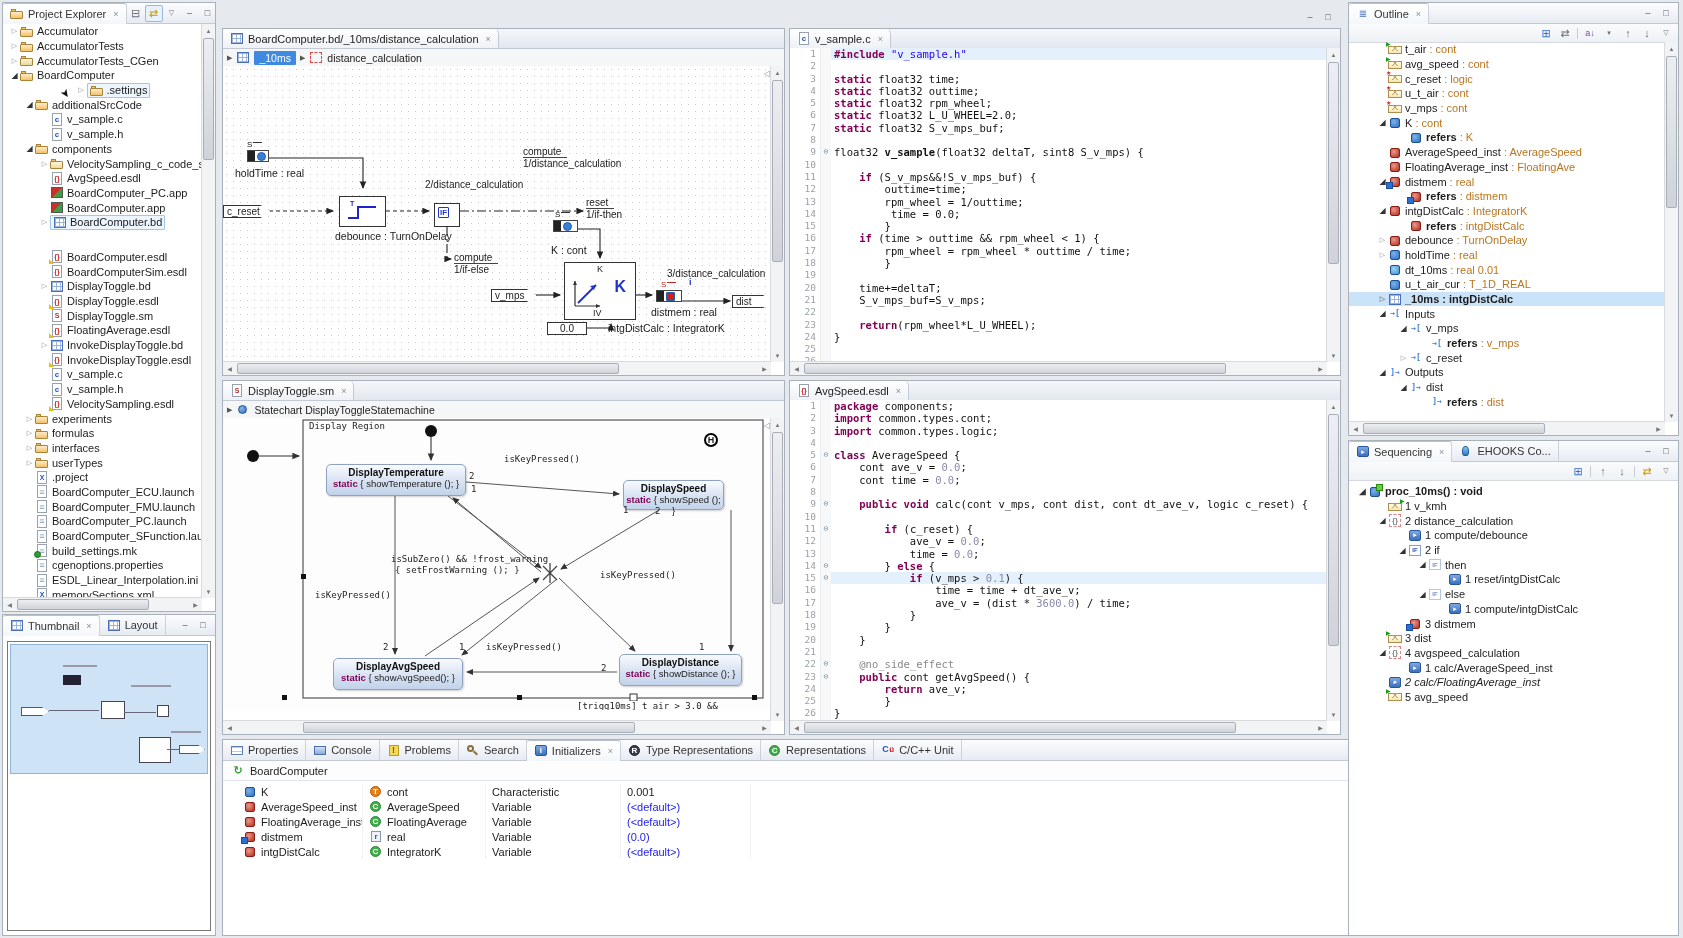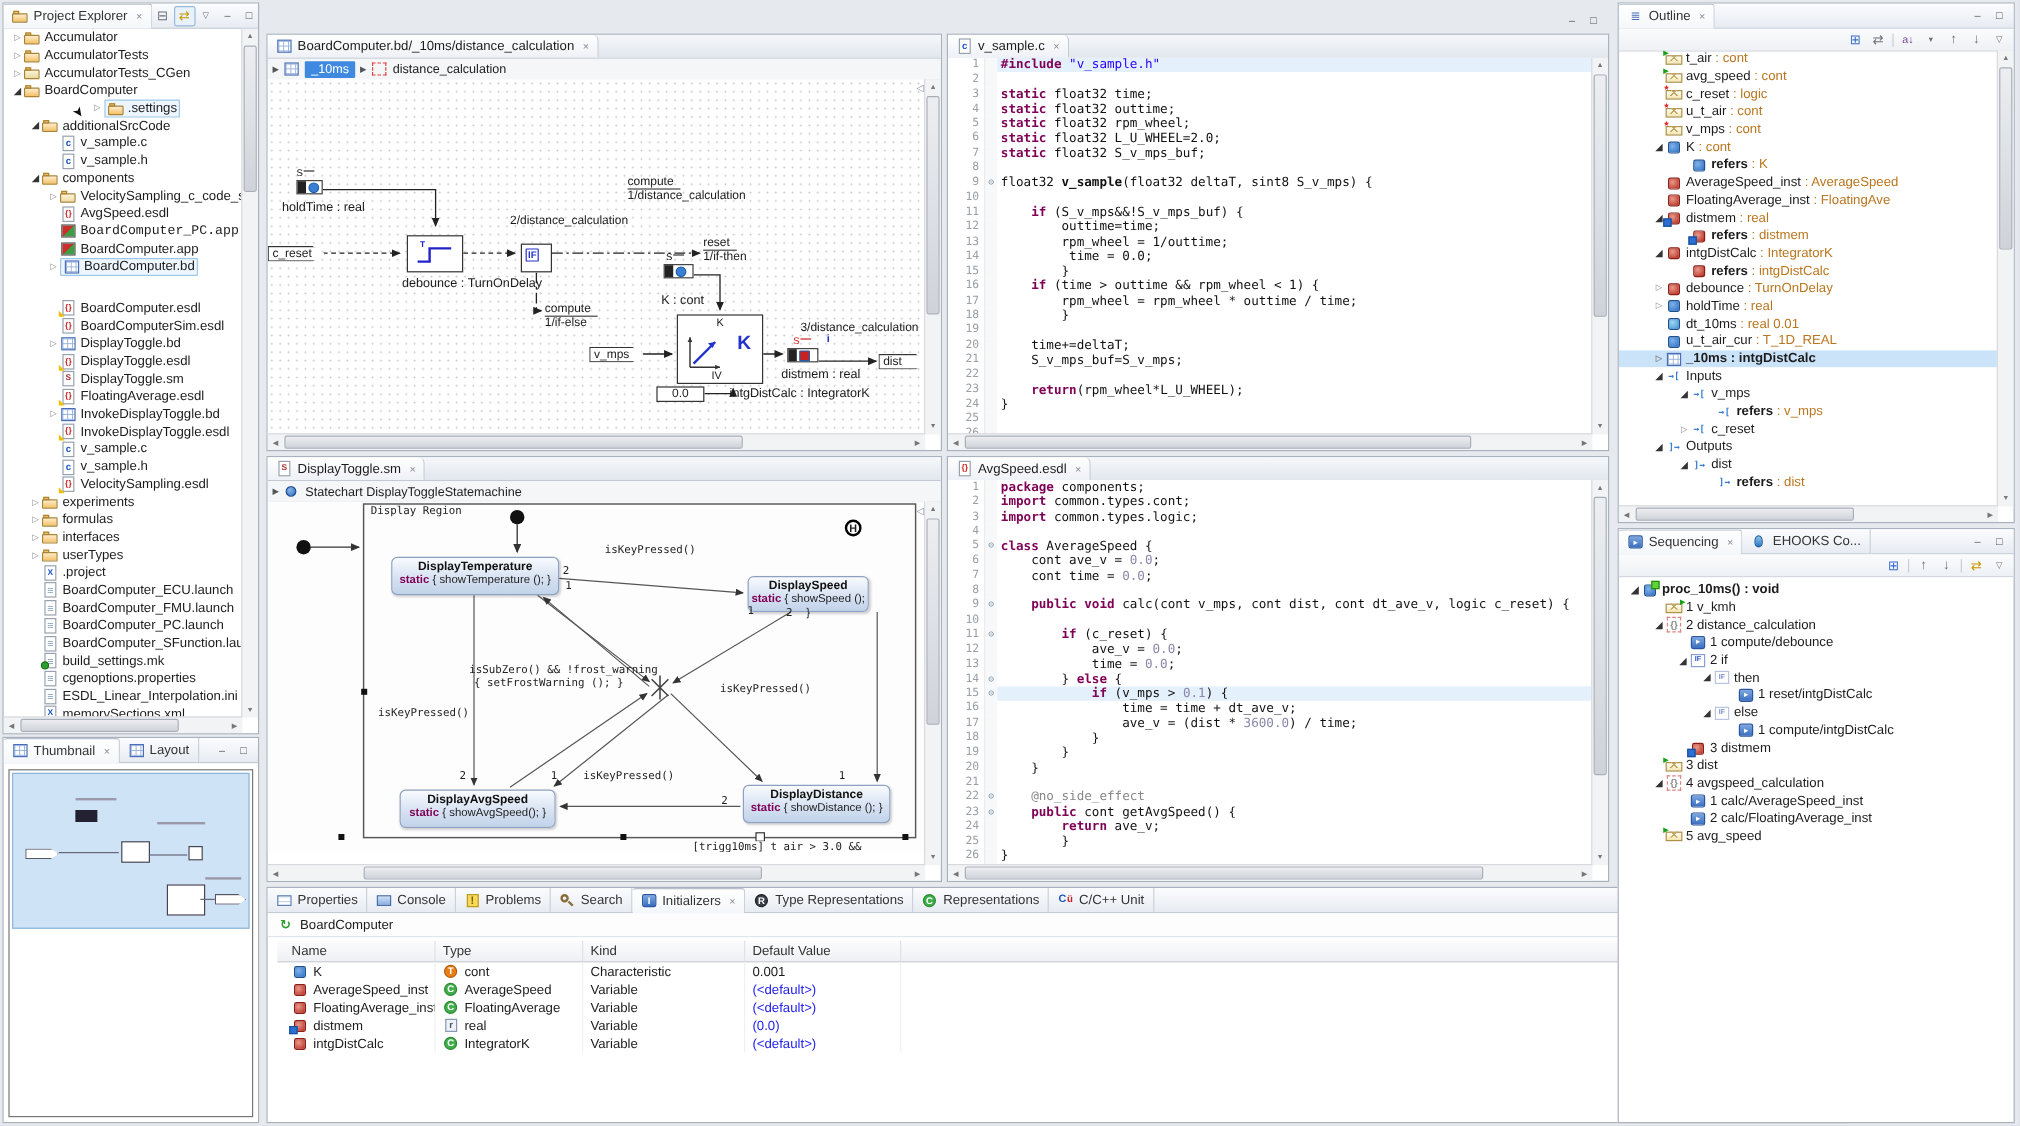--- a/index.html
+++ b/index.html
@@ -206,21 +206,21 @@
         <div class="trow" style="padding-left: 36px;">
           <span class="arr">▷</span>
           <span class="ic ic-folder-c"></span>
           <span class="lbl">VelocitySampling_c_code_snip</span>
         </div>
         <div class="trow" style="padding-left: 36px;">
           <span class="arr"></span>
           <span class="ic ic-esdl icdoc"></span>
           <span class="lbl">AvgSpeed.esdl</span>
         </div>
-        <div class="trow" style="padding-left: 36px; font-family: Liberation Mono, monospace;">
+        <div class="trow" style="padding-left: 36px;">
           <span class="arr"></span>
           <span class="ic ic-app"></span>
           <span class="lbl">BoardComputer_PC.app</span>
         </div>
         <div class="trow" style="padding-left: 36px;">
           <span class="arr"></span>
           <span class="ic ic-app"></span>
           <span class="lbl">BoardComputer.app</span>
         </div>
         <div class="trow" style="padding-left: 36px;">
@@ -751,27 +751,20 @@
           <span class="tbi vm">▽</span>
           <span class="tbi wm">–</span>
           <span class="tbi wm">□</span>
         </div>
       </div>
     <div style="position:absolute;left:0;top:21px;right:0;height:19px;display:flex;align-items:center;gap:5px;padding-left:8px;border-bottom:1px solid #e2e5e9;background:#fdfdfe">
       <span class="ic ic-boardcomputer"></span>
       <span>BoardComputer</span>
     </div>
     <div id="init-table" style="position:absolute;left:8px;top:44px;right:22px;bottom:0;background:#fff">
-        <div class="th">
-          <div style="width: 132px; padding-left: 12px;">Name</div>
-          <div style="width: 123px; padding-left: 6px;">Type</div>
-          <div style="width: 135px; padding-left: 6px;">Kind</div>
-          <div style="width: 130px; padding-left: 6px;">Default Value</div>
-          <div style="flex: 1 1 0%;"></div>
-        </div>
         <div class="tr">
           <div style="width: 132px; padding-left: 12px; gap: 4px;">
             <span class="ic ic-el-blue"></span>
             <span>K</span>
           </div>
           <div style="width: 123px; padding-left: 6px; gap: 4px;">
             <span class="ic ic-type-t circ"></span>
             <span>cont</span>
           </div>
           <div style="width: 135px; padding-left: 6px;">Characteristic</div>
@@ -1104,21 +1097,21 @@
         <div class="trow" style="padding-left: 28px;">
           <span class="arr exp">◢</span>
           <span class="ic ic-scope"></span>
           <span class="lbl">4 avgspeed_calculation</span>
         </div>
         <div class="trow" style="padding-left: 48px;">
           <span class="arr"></span>
           <span class="ic ic-seqcall"></span>
           <span class="lbl">1 calc/AverageSpeed_inst</span>
         </div>
-        <div class="trow" style="padding-left: 48px;">
+        <div class="trow" style="padding-left: 28px; font-style: italic;">
           <span class="arr"></span>
           <span class="ic ic-seqcall"></span>
           <span class="lbl">2 calc/FloatingAverage_inst</span>
         </div>
         <div class="trow" style="padding-left: 28px;">
           <span class="arr"></span>
           <span class="ic ic-msg-recv">
             <span class="bdg bdg-arr-green"></span>
           </span>
           <span class="lbl">5 avg_speed</span>

